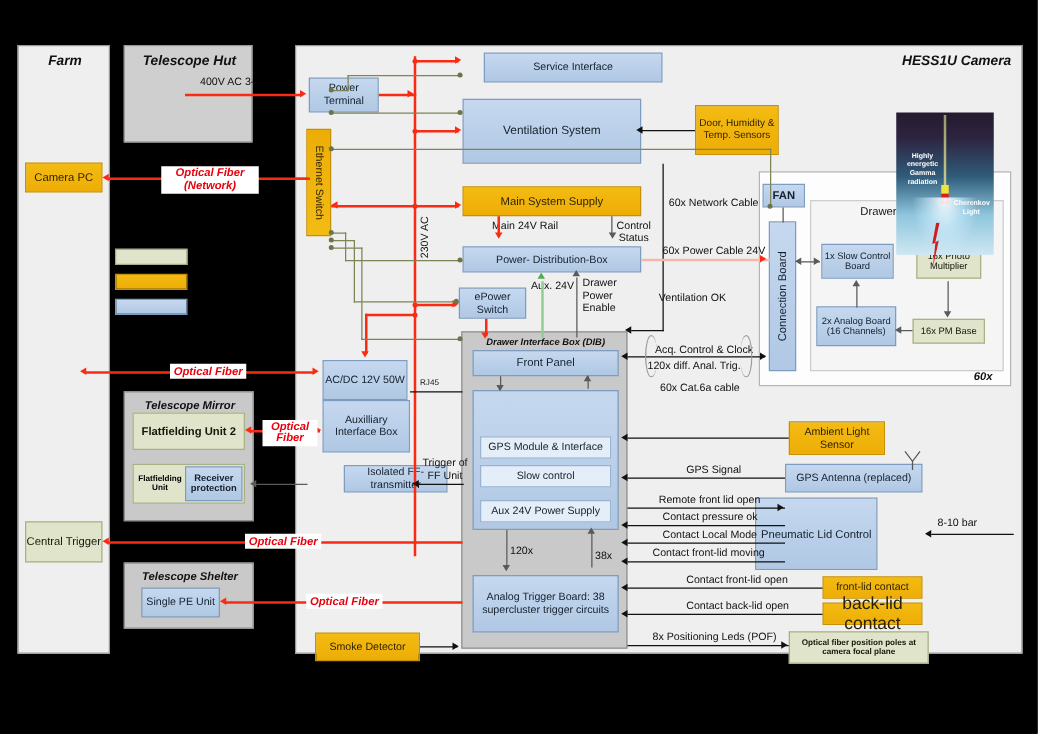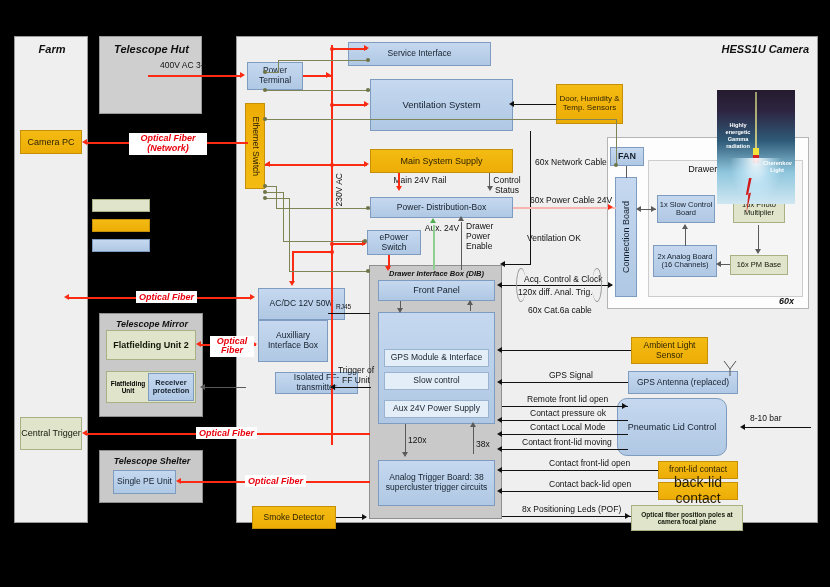--- a/index.html
+++ b/index.html
@@ -107,21 +107,21 @@
   </div>
 
   <div class="abs box orange vert" style="left:245px;top:103px;width:20px;height:86px;font-size:8.5px;">
     <span class="vert">Ethernet Switch</span>
   </div>
 
   <div class="abs box blue" style="left:247px;top:62px;width:56px;height:28px;font-size:8.5px;">
     <span>Power Terminal</span>
   </div>
 
-  <div class="abs box blue" style="left:348px;top:42px;width:143px;height:24px;font-size:8.5px;">
+  <div class="abs box blue" style="left:387px;top:42px;width:143px;height:24px;font-size:8.5px;">
     <span>Service Interface</span>
   </div>
 
   <div class="abs box blue" style="left:370px;top:79px;width:143px;height:52px;font-size:9.5px;">
     <span>Ventilation System</span>
   </div>
 
   <div class="abs box orange" style="left:370px;top:149px;width:143px;height:24px;font-size:9px;">
     <span>Main System Supply</span>
   </div>
@@ -147,21 +147,21 @@
   <div class="abs box blue-lite" style="left:384px;top:372px;width:105px;height:18px;font-size:8.5px;">
     <span>Slow control</span>
   </div>
   <div class="abs box blue-lite" style="left:384px;top:400px;width:105px;height:18px;font-size:8.5px;">
     <span>Aux 24V Power Supply</span>
   </div>
   <div class="abs box blue" style="left:378px;top:460px;width:117px;height:46px;font-size:8.5px;padding:0 3px;">
     <span>Analog Trigger Board: 38 supercluster trigger circuits</span>
   </div>
 
-  <div class="abs box blue" style="left:258px;top:288px;width:87px;height:32px;font-size:8.5px;text-align:right;">
+  <div class="abs box blue" style="left:258px;top:288px;width:68px;height:32px;font-size:8.5px;text-align:right;">
     <span>AC/DC 12V 50W</span>
   </div>
   <div class="abs box blue" style="left:258px;top:320px;width:70px;height:42px;font-size:8.5px;">
     <span>Auxilliary Interface Box</span>
   </div>
   <div class="abs box blue" style="left:245px;top:372px;width:83px;height:22px;font-size:8.5px;margin-left:30px;">
     <span>Isolated FF-transmitter</span>
   </div>
 
   <div class="abs box orange" style="left:252px;top:506px;width:84px;height:23px;font-size:8.5px;">
@@ -212,21 +212,21 @@
   </div>
   <div class="abs box blue" style="left:628px;top:371px;width:110px;height:23px;font-size:8.5px;">
     <span>GPS Antenna (replaced)</span>
   </div>
   <div class="antenna" style="left:722px;top:360px;width:16px;height:16px;">
     <svg width="16" height="16" viewBox="0 0 16 16">
         <path d="M2 1 L8 9 L14 1" stroke="#555" stroke-width="1" fill="none"></path>
         <line x1="8" y1="9" x2="8" y2="16" stroke="#555" stroke-width="1"></line>
       </svg>
   </div>
-  <div class="abs box blue" style="left:617px;top:398px;width:110px;height:58px;font-size:9px;border-radius:10px;">
+  <div class="abs box blue" style="left:604px;top:398px;width:98px;height:58px;font-size:9px;">
     <span>Pneumatic Lid Control</span>
   </div>
   <div class="abs box orange" style="left:658px;top:461px;width:80px;height:18px;font-size:8.5px;">
     <span>front-lid contact</span>
   </div>
   <div class="abs box orange" style="left:658px;top:482px;width:80px;height:18px;font-size:14px;">
     <span>back-lid contact</span>
   </div>
   <div class="abs box green" style="left:631px;top:505px;width:112px;height:26px;font-size:6.5px;font-weight:bold;padding:0 3px;">
     <span>Optical fiber position poles at camera focal plane</span>

